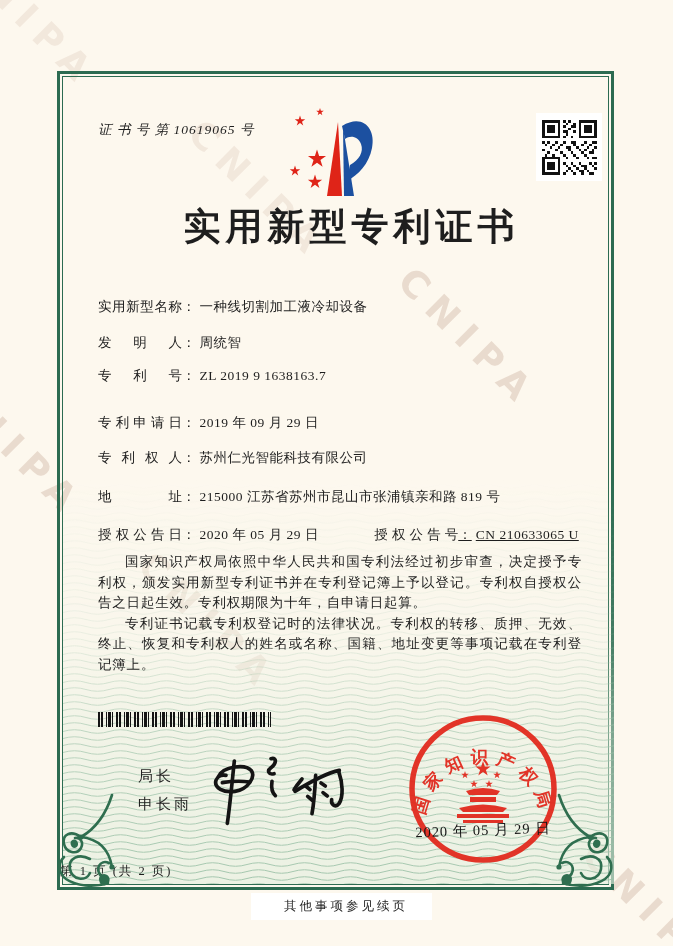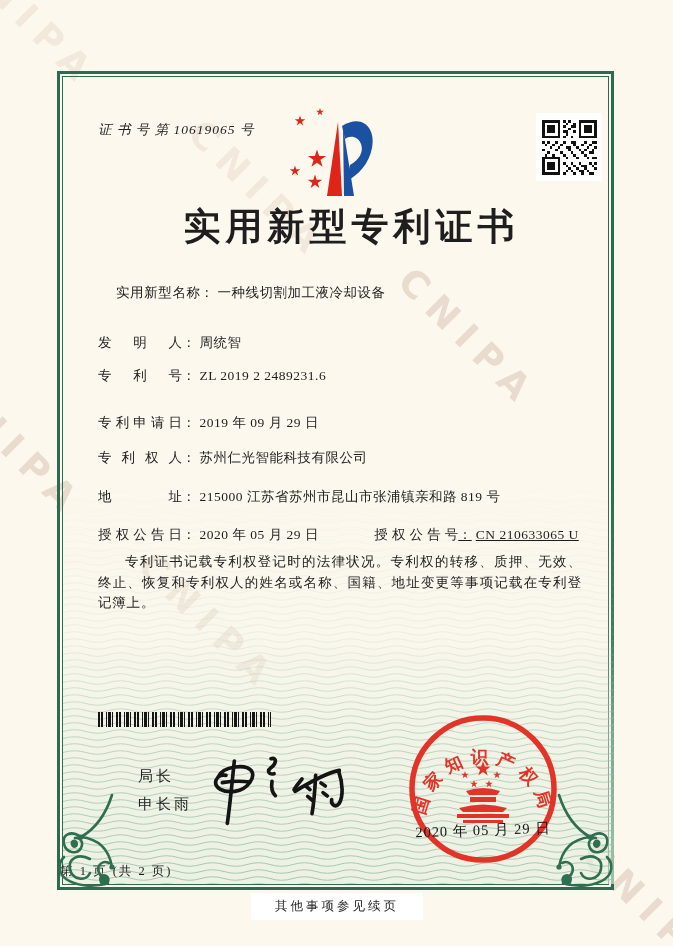--- a/index.html
+++ b/index.html
@@ -65,21 +65,21 @@
     position:absolute;left:347px;top:747px;width:152px;text-align:center;
     font-size:14.5px;color:#141414;letter-spacing:1px;transform:rotate(-2deg);z-index:5;white-space:nowrap;
   }
   .page-num{position:absolute;left:0;right:0;top:789px;text-align:left;font-size:12.5px;letter-spacing:2px;z-index:3;}
   .flourish{position:absolute;z-index:4;}
   .flourish.left{left:-18px;bottom:-8px;}
   .flourish.right{right:-18px;bottom:-8px;transform:scaleX(-1);}
   
   .cont-wrap{
     position:absolute;left:251px;top:893px;width:172px;height:27px;background:#ffffff;
-    display:flex;align-items:center;justify-content:center;z-index:3;
+    display:flex;align-items:center;justify-content:center;z-index:3;padding-left:9px;
   }
   .cont-note{font-size:12.5px;letter-spacing:3px;}
 </style>
 </head>
 <body>
 
 <svg width="0" height="0" style="position:absolute" aria-hidden="true">
   <defs>
     <path id="star5" d="M0,-1L0.225,-0.309L0.951,-0.309L0.363,0.118L0.588,0.809L0,0.382L-0.588,0.809L-0.363,0.118L-0.951,-0.309L-0.225,-0.309Z"></path>
     <pattern id="wv" width="46" height="7" patternUnits="userSpaceOnUse">
@@ -147,48 +147,49 @@
                    M9,17h1v1h-1z M12,17h1v1h-1z M15,17h2v1h-2z M19,17h1v1h-1z
                    M10,18h1v1h-1z M13,18h1v1h-1z M16,18h1v1h-1z M20,18h1v1h-1z
                    M9,19h1v1h-1z M11,19h1v1h-1z M14,19h2v1h-2z M17,19h1v1h-1z
                    M8,20h1v1h-1z M12,20h1v1h-1z M15,20h1v1h-1z M18,20h2v1h-2z"></path>
         </g>
       </svg>
     </div>
 
     <div class="title">实用新型专利证书</div>
 
-    <div class="row" style="top:210px;margin-left:18px;">
+    <div class="row" style="top:224px;">
       <span class="lbl">实用新型名称</span><span>：</span><span class="val">一种线切割加工液冷却设备</span>
     </div>
     <div class="row" style="top:260px;font-family:Liberation Mono, monospace;">
       <span class="lbl">发明人</span><span>：</span><span class="val">周统智</span>
     </div>
     <div class="row" style="top:293px;">
-      <span class="lbl">专利号</span><span>：</span><span class="val">ZL 2019 2 2489231.6</span>
+      <span class="lbl">专利号</span><span>：</span><span class="val">ZL 2019 9 1638163.7</span>
     </div>
     <div class="row" style="top:332px;margin-top:8px;">
       <span class="lbl">专利申请日</span><span>：</span><span class="val">2019 年 09 月 29 日</span>
     </div>
     <div class="row" style="top:366px;margin-top:9px;">
       <span class="lbl">专利权人</span><span>：</span><span class="val">苏州仁光智能科技有限公司</span>
     </div>
     <div class="row" style="top:414px;">
       <span class="lbl">地址</span><span>：</span><span class="val">215000 江苏省苏州市昆山市张浦镇亲和路 819 号</span>
     </div>
     <div class="row" style="top:452px;">
       <span>
         <span class="lbl">授权公告日</span><span>：</span><span class="val">2020 年 05 月 29 日</span>
       </span>
       <span class="row2-part">
         <span class="lbl">授权公告号</span><span>：</span><span class="val">CN 210633065 U</span>
       </span>
     </div>
 
     <div class="paras">
+      <p>国家知识产权局依照中华人民共和国专利法经过初步审查，决定授予专利权，颁发实用新型专利证书并在专利登记簿上予以登记。专利权自授权公告之日起生效。专利权期限为十年，自申请日起算。</p>
       <p>专利证书记载专利权登记时的法律状况。专利权的转移、质押、无效、终止、恢复和专利权人的姓名或名称、国籍、地址变更等事项记载在专利登记簿上。</p>
     </div>
 
     <div class="barcode"></div>
 
     <div class="signer">
       <div>局长</div>
       <div>申长雨</div>
     </div>
 

